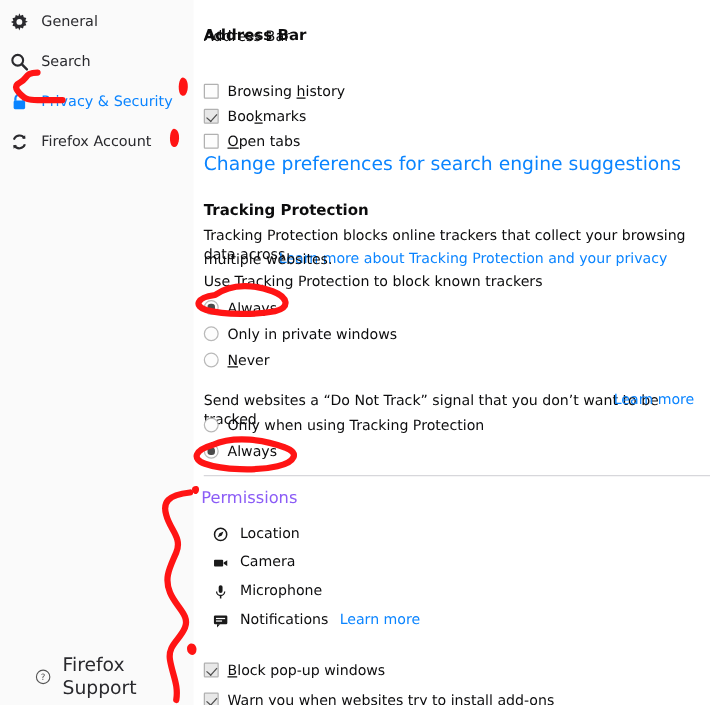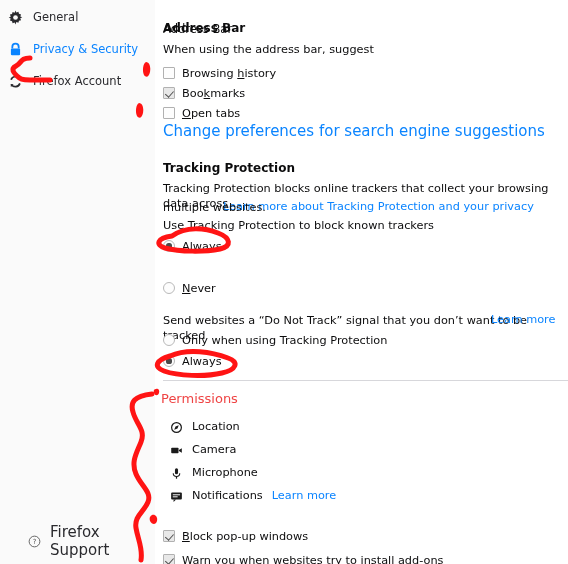--- a/index.html
+++ b/index.html
@@ -77,21 +77,21 @@
   }
   .section-title {
     font-size: 12px;
     font-weight: bold;
     color: #0c0c0d;
     margin: 0;
   }
   .section-title.light {
     font-weight: normal;
     font-size: 13px;
-    color: #ef4444;
+    color: #8b5cf6;
   }
   .desc {
     font-size: 11.3px;
     color: #0c0c0d;
     line-height: 15px;
   }
   a.link, .link {
     color: #0a84ff;
     text-decoration: none;
     cursor: pointer;
@@ -197,20 +197,29 @@
     <div class="nav-item" style="margin-top:3px">
       <span class="nav-icon">
         <svg width="15" height="15" viewBox="0 0 16 16">
           <path fill="#2a2a2e" d="M8 0.6l.9 2.1 2.2-.8.6 2.2 2.2.6-.8 2.2 2.1.9-2.1.9.8 2.2-2.2.6-.6 2.2-2.2-.8L8 15.4l-.9-2.1-2.2.8-.6-2.2-2.2-.6.8-2.2L0.8 8l2.1-.9-.8-2.2 2.2-.6.6-2.2 2.2.8z"></path>
           <circle cx="8" cy="8" r="2.5" fill="#fafafa"></circle>
         </svg>
       </span>
       <span class="nav-label">General</span>
     </div>
 
+    <div class="nav-item" style="margin-top:6px">
+      <span class="nav-icon">
+        <svg width="15" height="15" viewBox="0 0 16 16">
+          <circle cx="6.6" cy="6.6" r="4.6" fill="none" stroke="#2a2a2e" stroke-width="1.8"></circle>
+          <line x1="10.2" y1="10.2" x2="14.4" y2="14.4" stroke="#2a2a2e" stroke-width="2.1" stroke-linecap="round"></line>
+        </svg>
+      </span>
+      <span class="nav-label">Search</span>
+    </div>
 
     <div class="nav-item active" style="margin-top:6px">
       <span class="nav-icon">
         <svg width="15" height="15" viewBox="0 0 16 16">
           <path d="M4.6 7V5.2a3.4 3.4 0 0 1 6.8 0V7" fill="none" stroke="#0a84ff" stroke-width="1.9"></path>
           <rect x="3.1" y="6.8" width="9.8" height="7.4" rx="1.2" fill="#0a84ff"></rect>
         </svg>
       </span>
       <span class="nav-label">Privacy &amp; Security</span>
     </div>
@@ -237,21 +246,20 @@
       <span class="support-label">Firefox Support</span>
     </div>
   </div>
 
   <div class="main">
 
     <div class="abs" style="left:8px; top:22px;">Address Bar</div>
 
     <div class="abs section-title" style="left:8px; top:21px;">Address Bar</div>
 
-    <div class="abs desc" style="left:8px; top:42px;">When using the address bar, suggest</div>
 
     <div class="abs row" style="left:8px; top:62px;">
       <span class="cb"></span>
       <span class="ctrl-label">Browsing <span class="ul">h</span>istory</span>
     </div>
 
     <div class="abs row" style="left:8px; top:82px;">
       <span class="cb checked"></span>
       <span class="ctrl-label">Boo<span class="ul">k</span>marks</span>
     </div>
@@ -267,20 +275,24 @@
 
     <div class="abs desc" style="left:8px; top:181px; width:400px;">Tracking Protection blocks online trackers that collect your browsing data across</div>
     <div class="abs link" style="left:68px; top:200px; font-size:11.3px;">Learn more about Tracking Protection and your privacy</div>
     <div class="abs desc" style="left:8px; top:200px;">multiple websites.</div>
 
     <div class="abs desc" style="left:8px; top:218px;">Use Tracking Protection to block known trackers</div>
 
     <div class="abs row" style="left:8px; top:235px;">
       <span class="rb selected"></span>
       <span class="ctrl-label">Always</span>
+    </div>
+    <div class="abs row" style="left:8px; top:256px;">
+      <span class="rb"></span>
+      <span class="ctrl-label">Only in private windows</span>
     </div>
     <div class="abs row" style="left:8px; top:277px;">
       <span class="rb"></span>
       <span class="ctrl-label"><span class="ul">N</span>ever</span>
     </div>
 
     <div class="abs desc" style="left:8px; top:313px;">Send websites a “Do Not Track” signal that you don’t want to be tracked</div>
     <div class="abs link" style="left:336px; top:313px; font-size:11.3px;">Learn more</div>
 
     <div class="abs row" style="left:8px; top:329px;">

